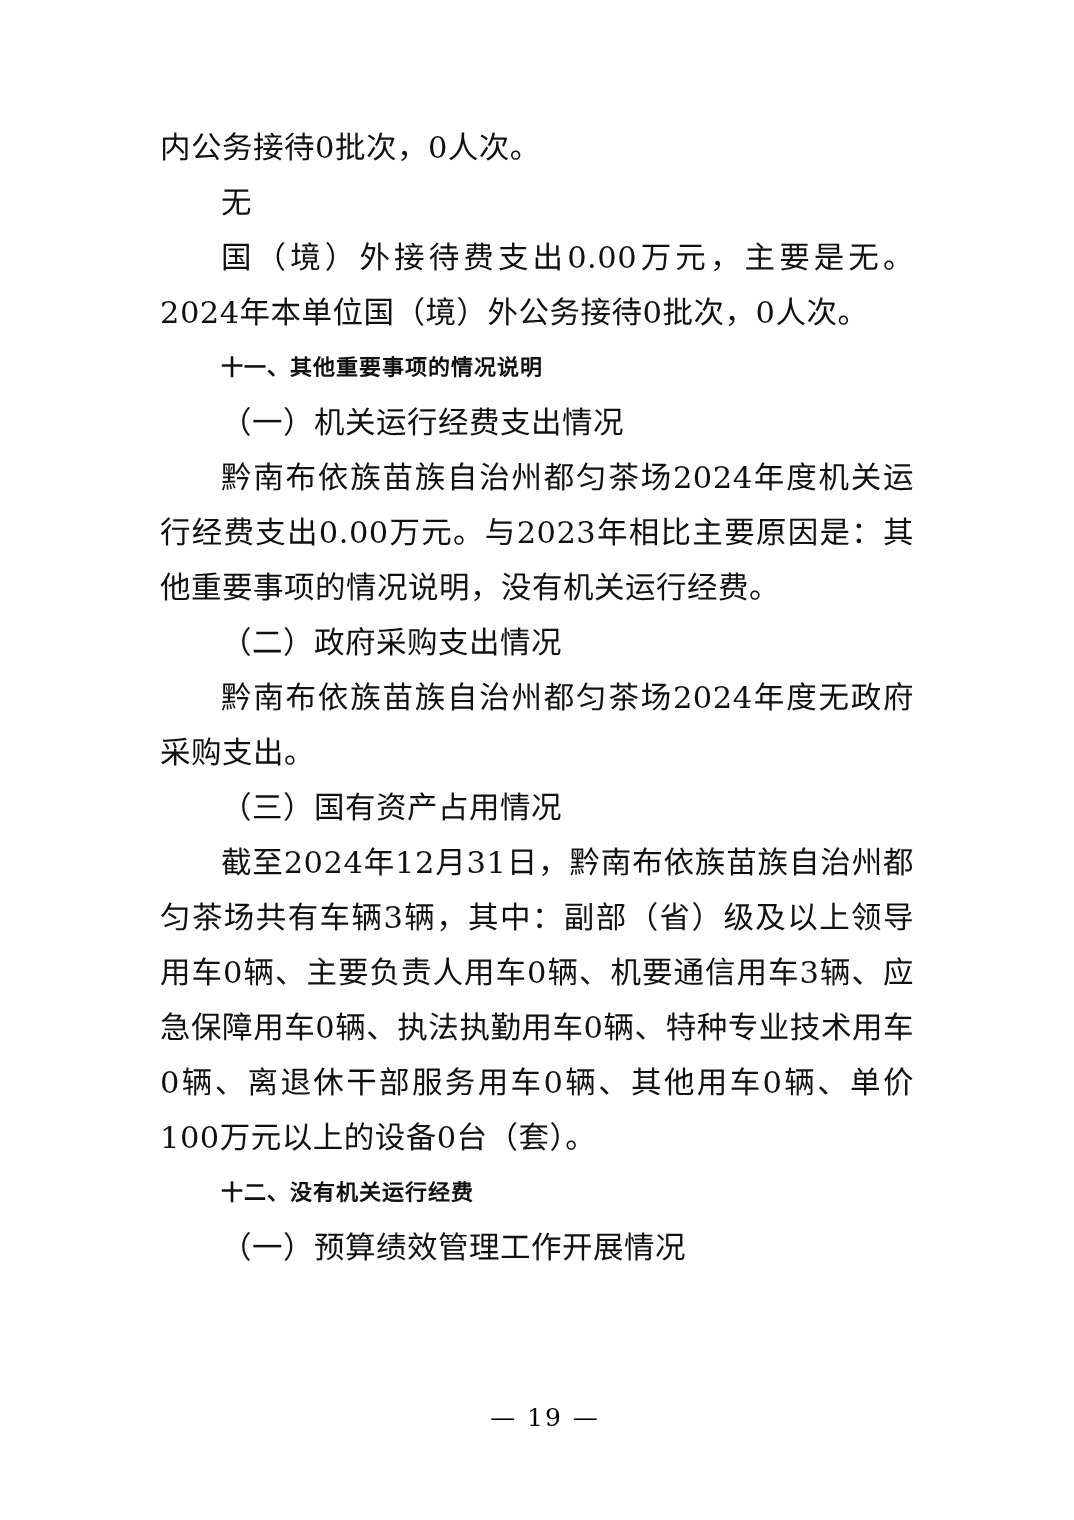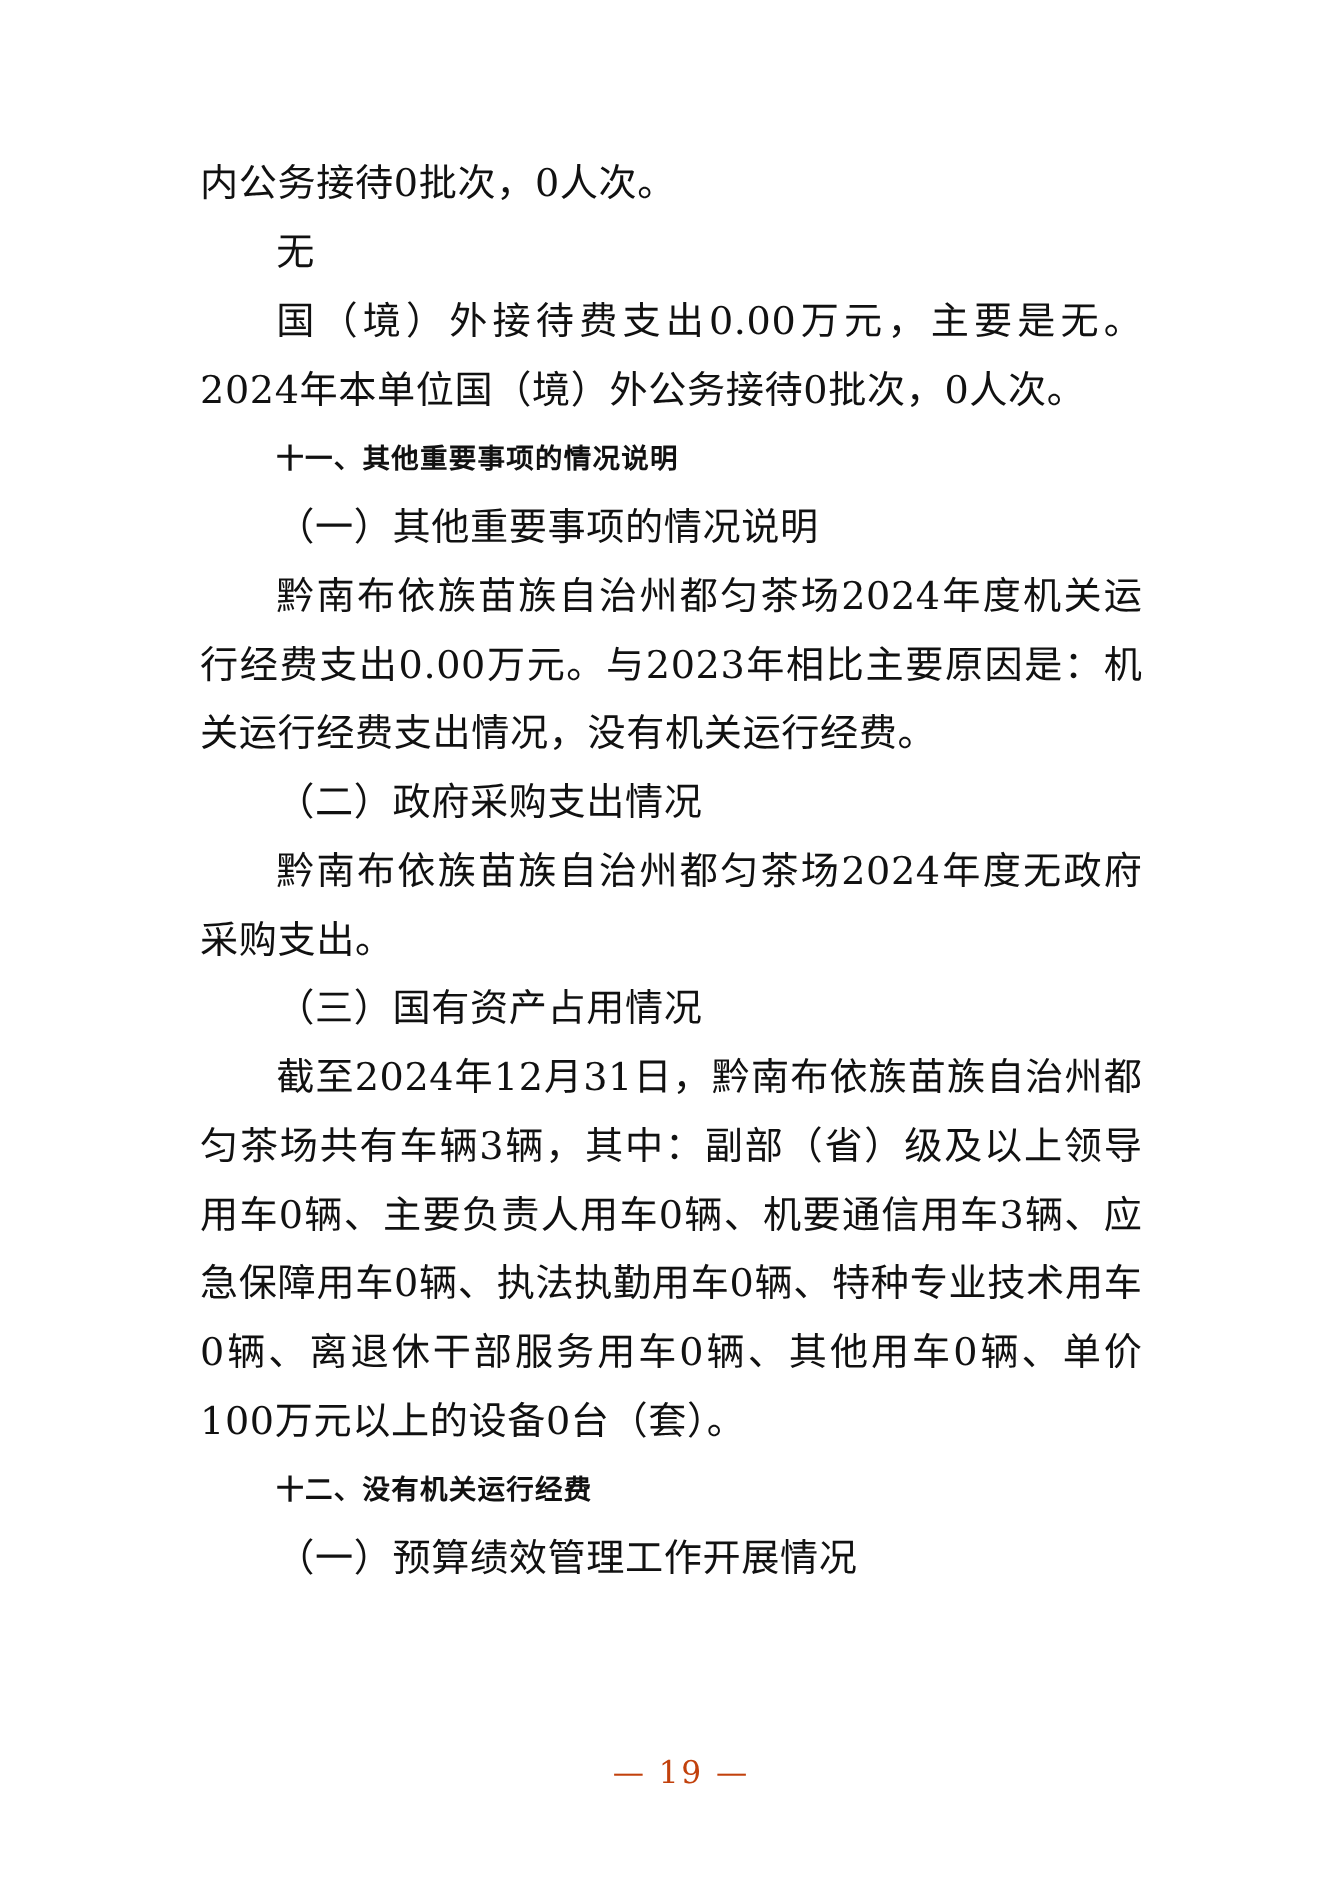--- a/index.html
+++ b/index.html
@@ -55,42 +55,42 @@
     line-height: 55px;
   }
   .page-number {
     position: absolute;
     left: 0;
     right: 0;
     bottom: 88px;
     text-align: center;
     font-size: 25px;
     font-family: "DejaVu Serif", "Liberation Serif", serif;
-    color: #c2410c;
+    color: #000000;
     letter-spacing: 2px;
     padding-left: 16px;
   }
 </style>
 </head>
 <body>
 
 <div class="page">
   <div class="body-text">
 
     <p class="para">内公务接待0批次，0人次。</p>
 
     <p class="para-indent">无</p>
 
     <p class="para-indent">国（境）外接待费支出0.00万元，主要是无。2024年本单位国（境）外公务接待0批次，0人次。</p>
 
     <p class="heading">十一、其他重要事项的情况说明</p>
 
-    <p class="subheading">（一）其他重要事项的情况说明</p>
+    <p class="subheading">（一）机关运行经费支出情况</p>
 
-    <p class="para-indent">黔南布依族苗族自治州都匀茶场2024年度机关运行经费支出0.00万元。与2023年相比主要原因是：机关运行经费支出情况，没有机关运行经费。</p>
+    <p class="para-indent">黔南布依族苗族自治州都匀茶场2024年度机关运行经费支出0.00万元。与2023年相比主要原因是：其他重要事项的情况说明，没有机关运行经费。</p>
 
     <p class="subheading">（二）政府采购支出情况</p>
 
     <p class="para-indent">黔南布依族苗族自治州都匀茶场2024年度无政府采购支出。</p>
 
     <p class="subheading">（三）国有资产占用情况</p>
 
     <p class="para-indent">截至2024年12月31日，黔南布依族苗族自治州都匀茶场共有车辆3辆，其中：副部（省）级及以上领导用车0辆、主要负责人用车0辆、机要通信用车3辆、应急保障用车0辆、执法执勤用车0辆、特种专业技术用车0辆、离退休干部服务用车0辆、其他用车0辆、单价100万元以上的设备0台（套）。</p>
 
     <p class="heading">十二、没有机关运行经费</p>

